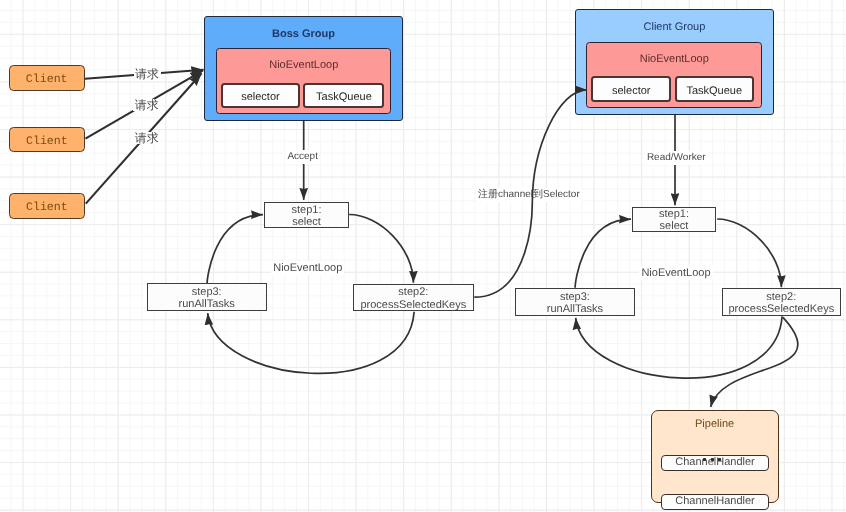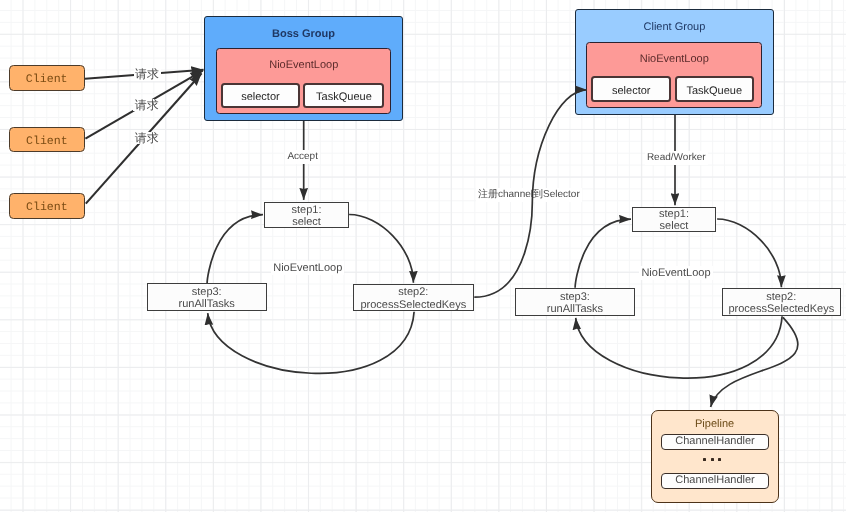--- a/index.html
+++ b/index.html
@@ -37,21 +37,21 @@
   .el-title{position:absolute;left:0;right:0;text-align:center;color:#5b2b2b;font-size:11px;line-height:11px;}
   .inner{background:#fdfdfd;border:2px solid #4a3535;border-radius:3.5px;color:#262626;font-size:11px;line-height:12px;}
   .inner > span{position:relative;top:2px;}
   .step{background:#fcfcfc;border:1.5px solid #3d3d3d;color:#4a4a4a;font-size:11px;line-height:12.2px;}
   .step > span{position:relative;top:1px;}
   .loop-lbl{color:#4a4a4a;font-size:11px;background:#ffffff;padding:1px 2px;line-height:12px;}
   .edge-lbl{color:#4a4a4a;font-size:10px;background:#ffffff;padding:1px 2px;line-height:12px;}
   .req{color:#4a4a4a;font-size:12px;background:#ffffff;padding:0.5px 1.5px;line-height:11px;}
   .pipeline{background:#ffe6cc;border:1.8px solid #4d3319;border-radius:7px;display:block;}
   .pipeline-title{position:absolute;left:0;right:0;text-align:center;color:#6b4a16;font-size:11px;line-height:11px;}
-  .handler{background:#fdfdfd;border:1.9px solid #3b2f28;border-radius:4px;color:#4a4a4a;font-size:11px;}
+  .handler{background:#fdfdfd;border:1.9px solid #3b2f28;border-radius:4px;color:#4a4a4a;font-size:11px;margin-top:21px;}
   .ellipsis{color:#3a2b20;font-size:0;}
   .ellipsis b{display:inline-block;width:3px;height:3px;background:#3a2b20;border-radius:0.6px;margin-right:4.4px;vertical-align:top;}
   .ellipsis b:last-child{margin-right:0;}
   .watermark{color:#c3c6ca;font-size:19.5px;opacity:0.72;letter-spacing:0.4px;}
 </style>
 </head>
 <body>
 
 <div id="canvas">
   <div id="grid"></div>

